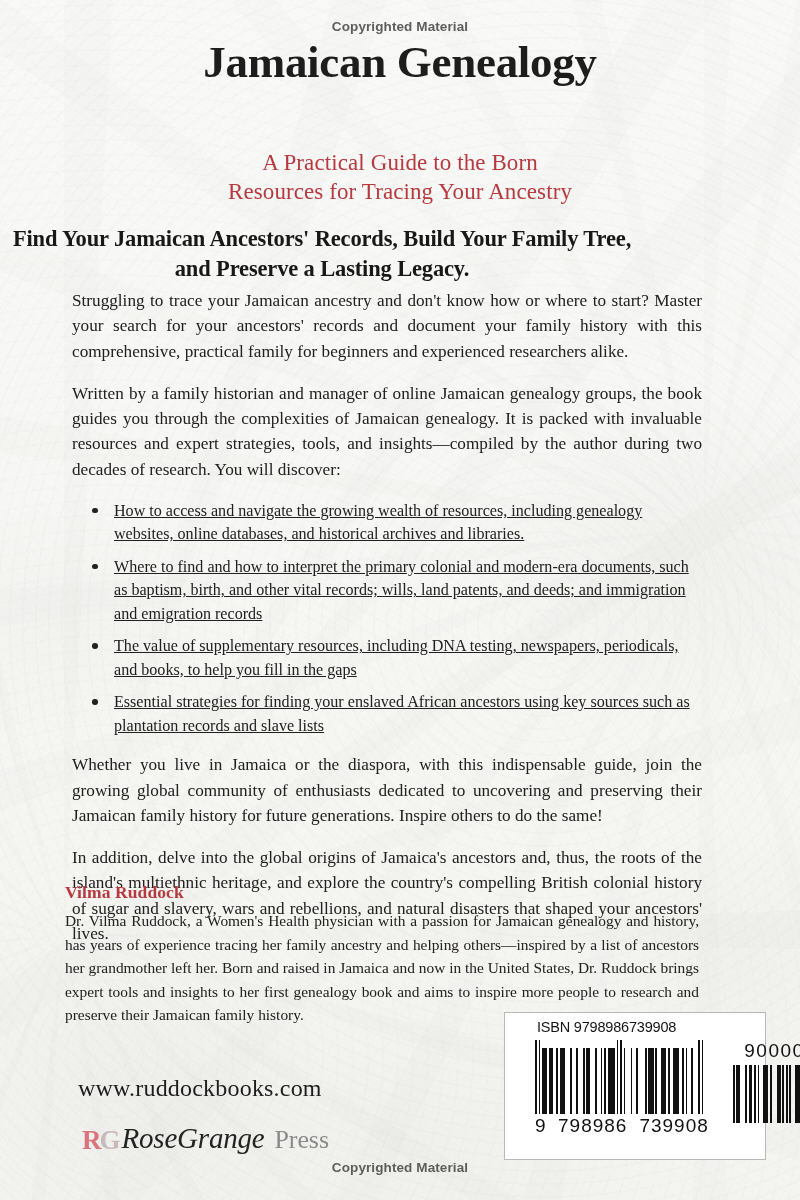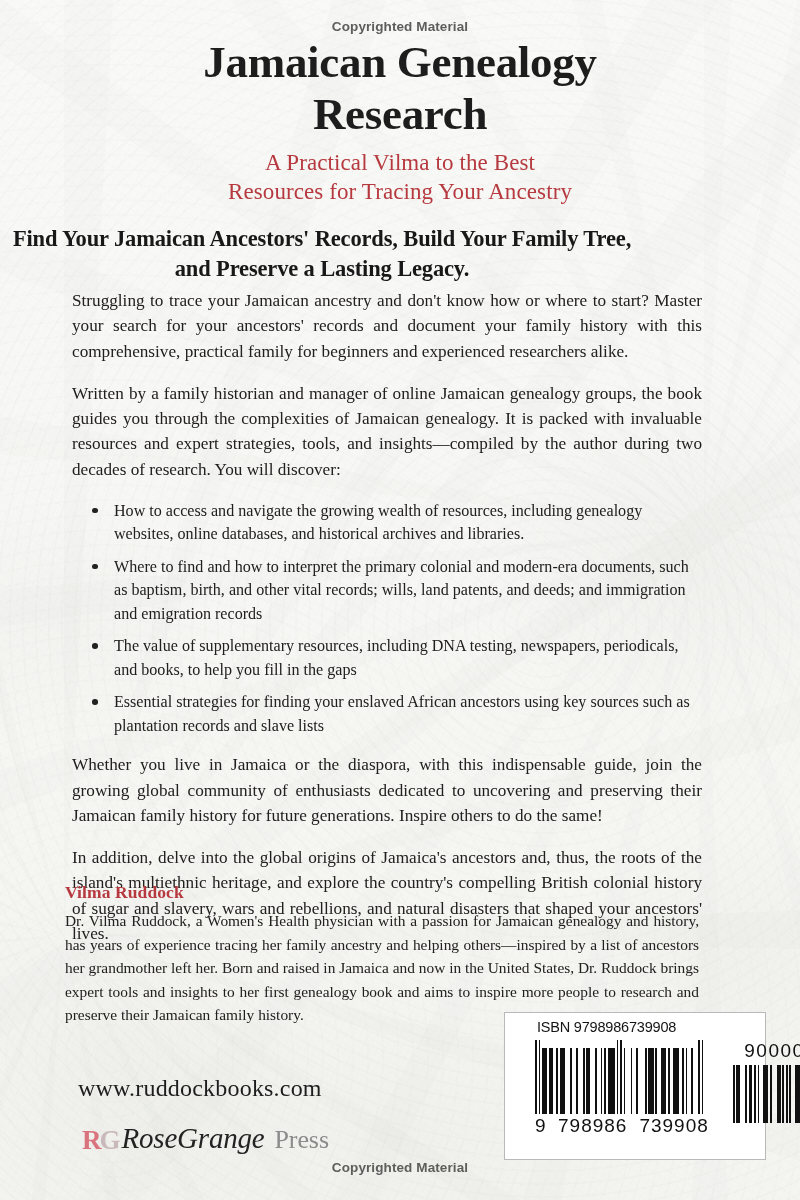--- a/index.html
+++ b/index.html
@@ -135,20 +135,21 @@
     padding: 0 0 0 40px;
     list-style: none;
   }
   ul.bullets li {
     position: relative;
     margin: 0 0 9px 0;
     font-size: 16.1px;
     line-height: 1.46;
     color: #22201f;
     padding-left: 2px;
+    text-decoration: underline;
   }
   ul.bullets li::before {
     content: "";
     position: absolute;
     left: -20px;
     top: 9px;
     width: 5.5px;
     height: 5.5px;
     border-radius: 50%;
     background: #242220;
@@ -282,25 +283,24 @@
 
   <div class="texture"></div>
   <div class="texture-b"></div>
 
   <div class="content">
 
     <div class="copyright-band copyright-top">Copyrighted Material</div>
 
     <div class="title-block">
       <div class="title-line">Jamaican Genealogy</div>
-      <div class="title-line">Research</div>
     </div>
 
     <div class="subtitle-block">
-      <div class="subtitle-line">A Practical Vilma to the Best</div>
+      <div class="subtitle-line">A Practical Guide to the Born</div>
       <div class="subtitle-line">Resources for Tracing Your Ancestry</div>
     </div>
 
     <div class="tagline-block">
       <div class="tagline-line">Find Your Jamaican Ancestors' Records, Build Your Family Tree,</div>
       <div class="tagline-line">and Preserve a Lasting Legacy.</div>
     </div>
 
     <div class="body-col">
       <p class="para">Struggling to trace your Jamaican ancestry and don't know how or where to start? Master your search for your ancestors' records and document your family history with this comprehensive, practical family for beginners and experienced researchers alike.</p>

